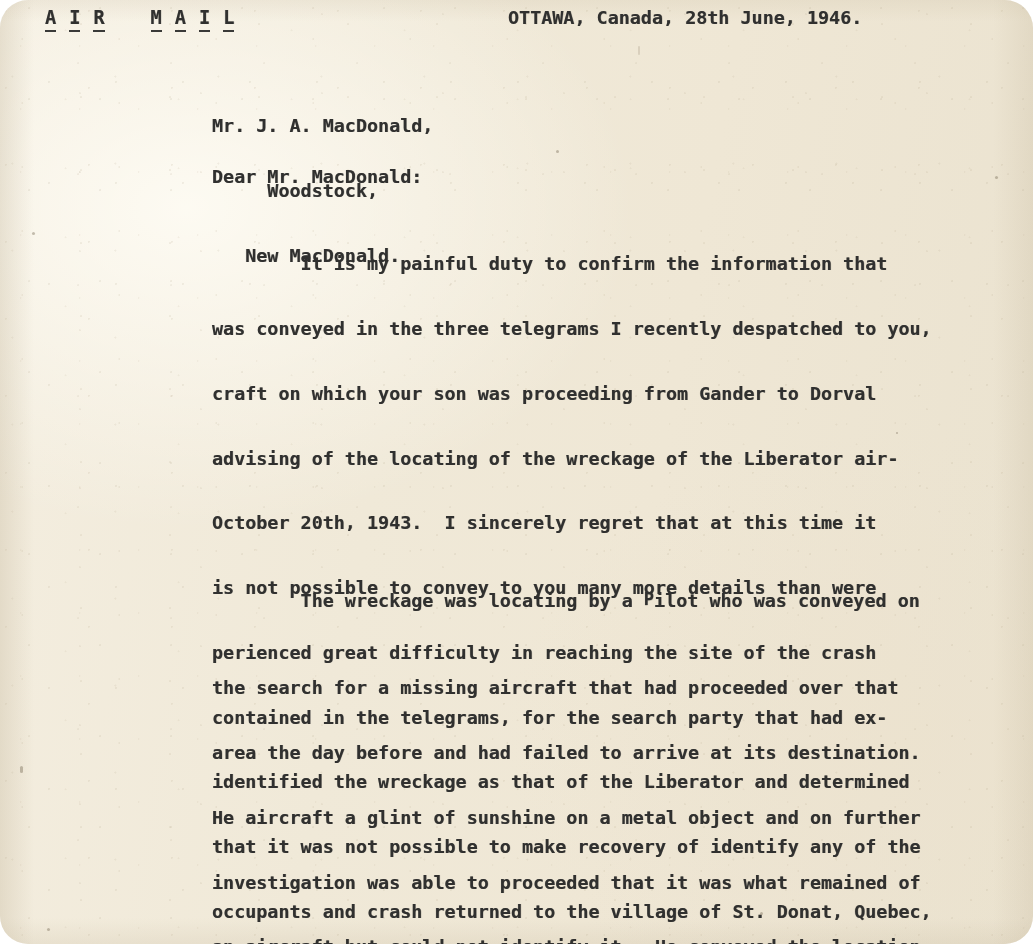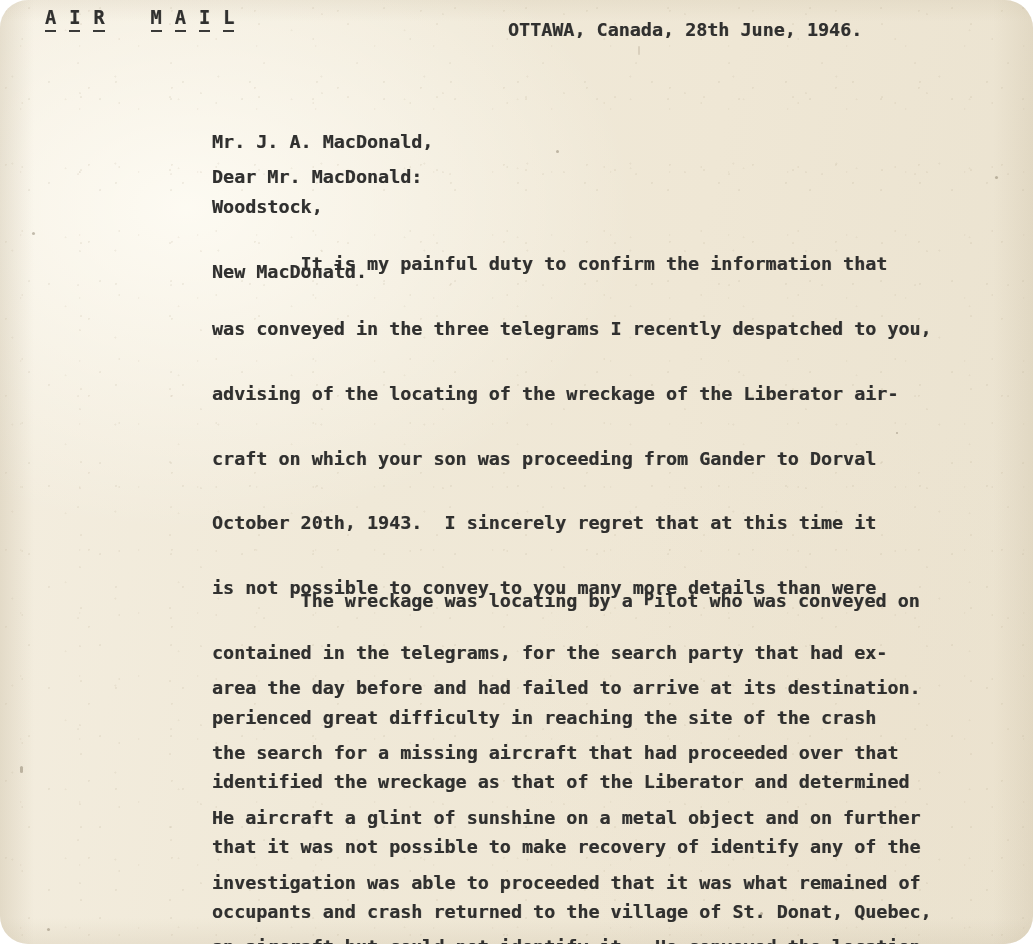--- a/index.html
+++ b/index.html
@@ -100,29 +100,30 @@
     border-bottom: 2.2px solid #3a3a38;
     padding-bottom: 1px;
     display: inline-block;
   }
   #airmail .gap-sm { display: inline-block; width: 13px; }
   #airmail .gap-lg { display: inline-block; width: 46px; }
 
   #dateline {
     position: absolute;
     left: 508px;
-    top: 12px;
+    top: 0;
     font-size: 18.4px;
   }
 
   
   #address-block {
     position: absolute;
     left: 212px;
-    top: 88px;
+    top: 72px;
+    text-align: center;
   }
   #address-block .line { display: block; }
 
   
   #salutation {
     position: absolute;
     left: 212px;
     top: 166px;
     text-align: right;
   }
@@ -183,39 +184,39 @@
       <span class="line">Mr. J. A. MacDonald,</span>
       <span class="line">Woodstock,</span>
       <span class="line">New MacDonald.</span>
     </div>
 
     <div id="salutation" class="tw">Dear Mr. MacDonald:</div>
 
     <div id="par-1" class="body-par tw">
       <span class="line">        It is my painful duty to confirm the information that</span>
       <span class="line">was conveyed in the three telegrams I recently despatched to you,</span>
+      <span class="line">craft on which your son was proceeding from Gander to Dorval</span>
       <span class="line">advising of the locating of the wreckage of the Liberator air-</span>
-      <span class="line">craft on which your son was proceeding from Gander to Dorval</span>
       <span class="line">October 20th, 1943.  I sincerely regret that at this time it</span>
       <span class="line">is not possible to convey to you many more details than were</span>
+      <span class="line">perienced great difficulty in reaching the site of the crash</span>
       <span class="line">contained in the telegrams, for the search party that had ex-</span>
-      <span class="line">perienced great difficulty in reaching the site of the crash</span>
       <span class="line">identified the wreckage as that of the Liberator and determined</span>
       <span class="line">that it was not possible to make recovery of identify any of the</span>
       <span class="line">occupants and crash returned to the village of St. Donat, Quebec,</span>
       
       
     </div>
 
     <div id="par-2" class="body-par tw">
 
       <span class="line"><span>        The wreckage was locating by a </span><span class="raised">P</span><span>ilot who was conveyed on</span></span>
 
+      <span class="line">the search for a missing aircraft that had proceeded over that</span>
       <span class="line">area the day before and had failed to arrive at its destination.</span>
-      <span class="line">the search for a missing aircraft that had proceeded over that</span>
       <span class="line">He aircraft a glint of sunshine on a metal object and on further</span>
       <span class="line">investigation was able to proceeded that it was what remained of</span>
       <span class="line">an aircraft but could not identify it.  He conveyed the location</span>
       
       
       
       
 
       
 

